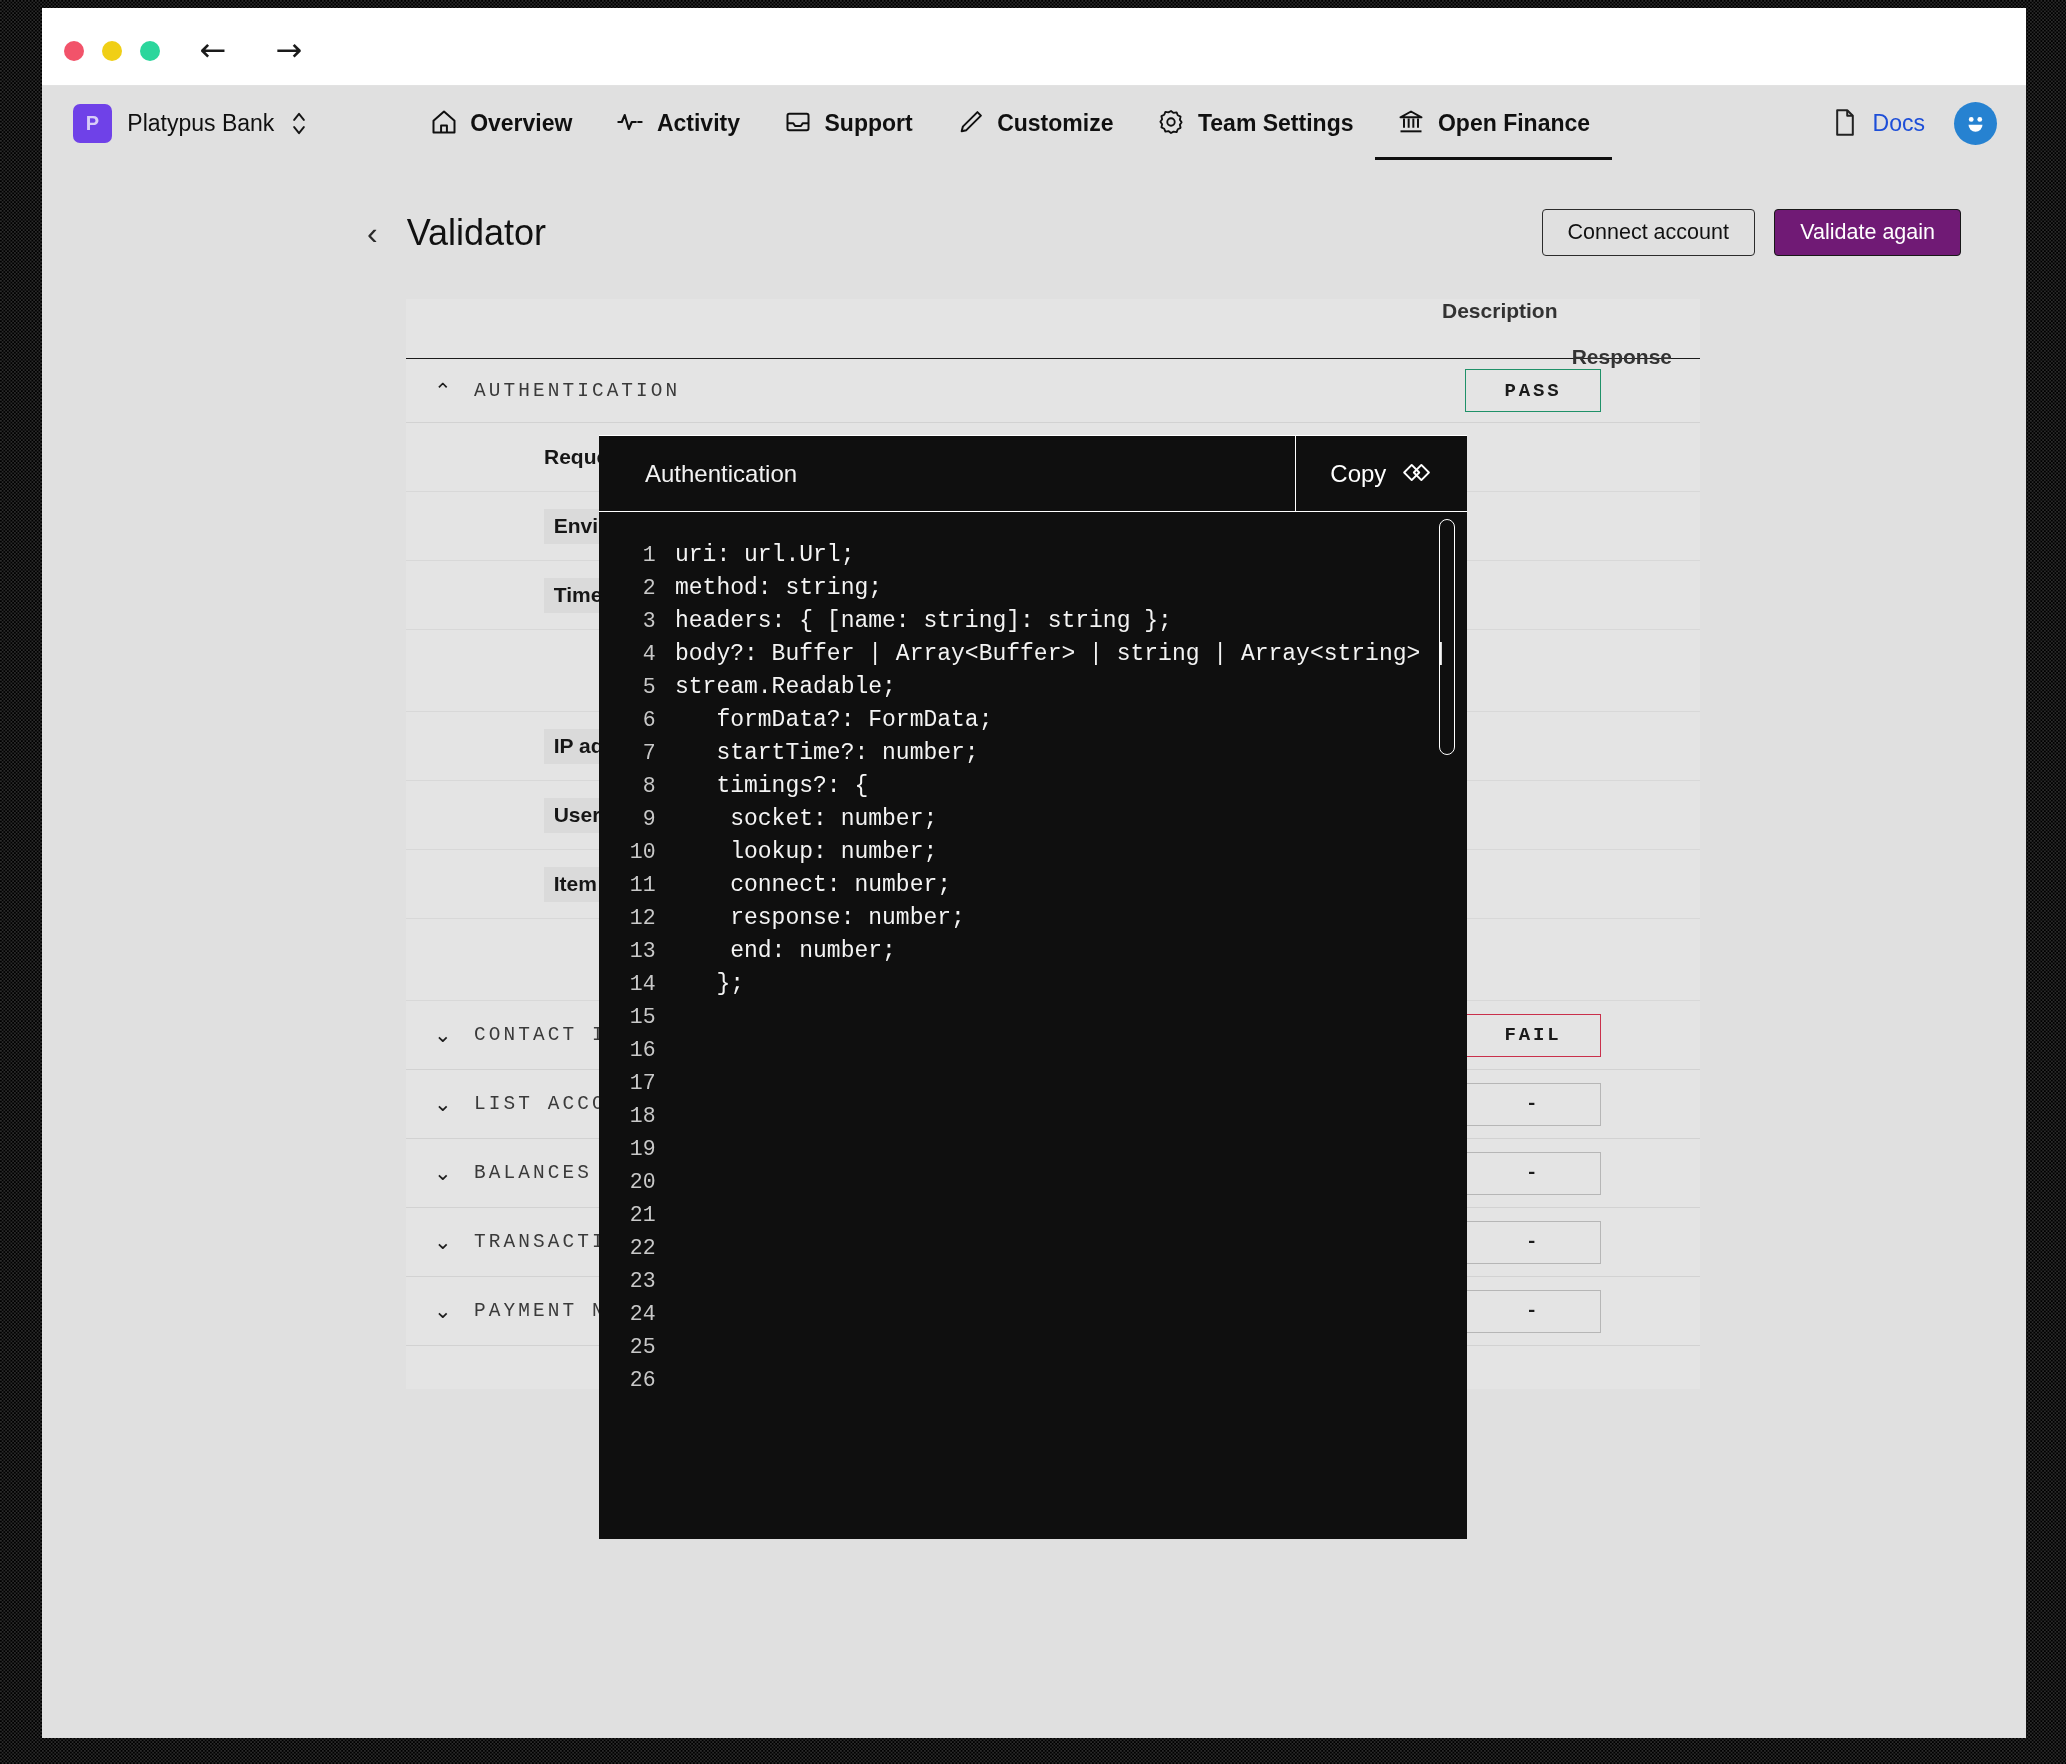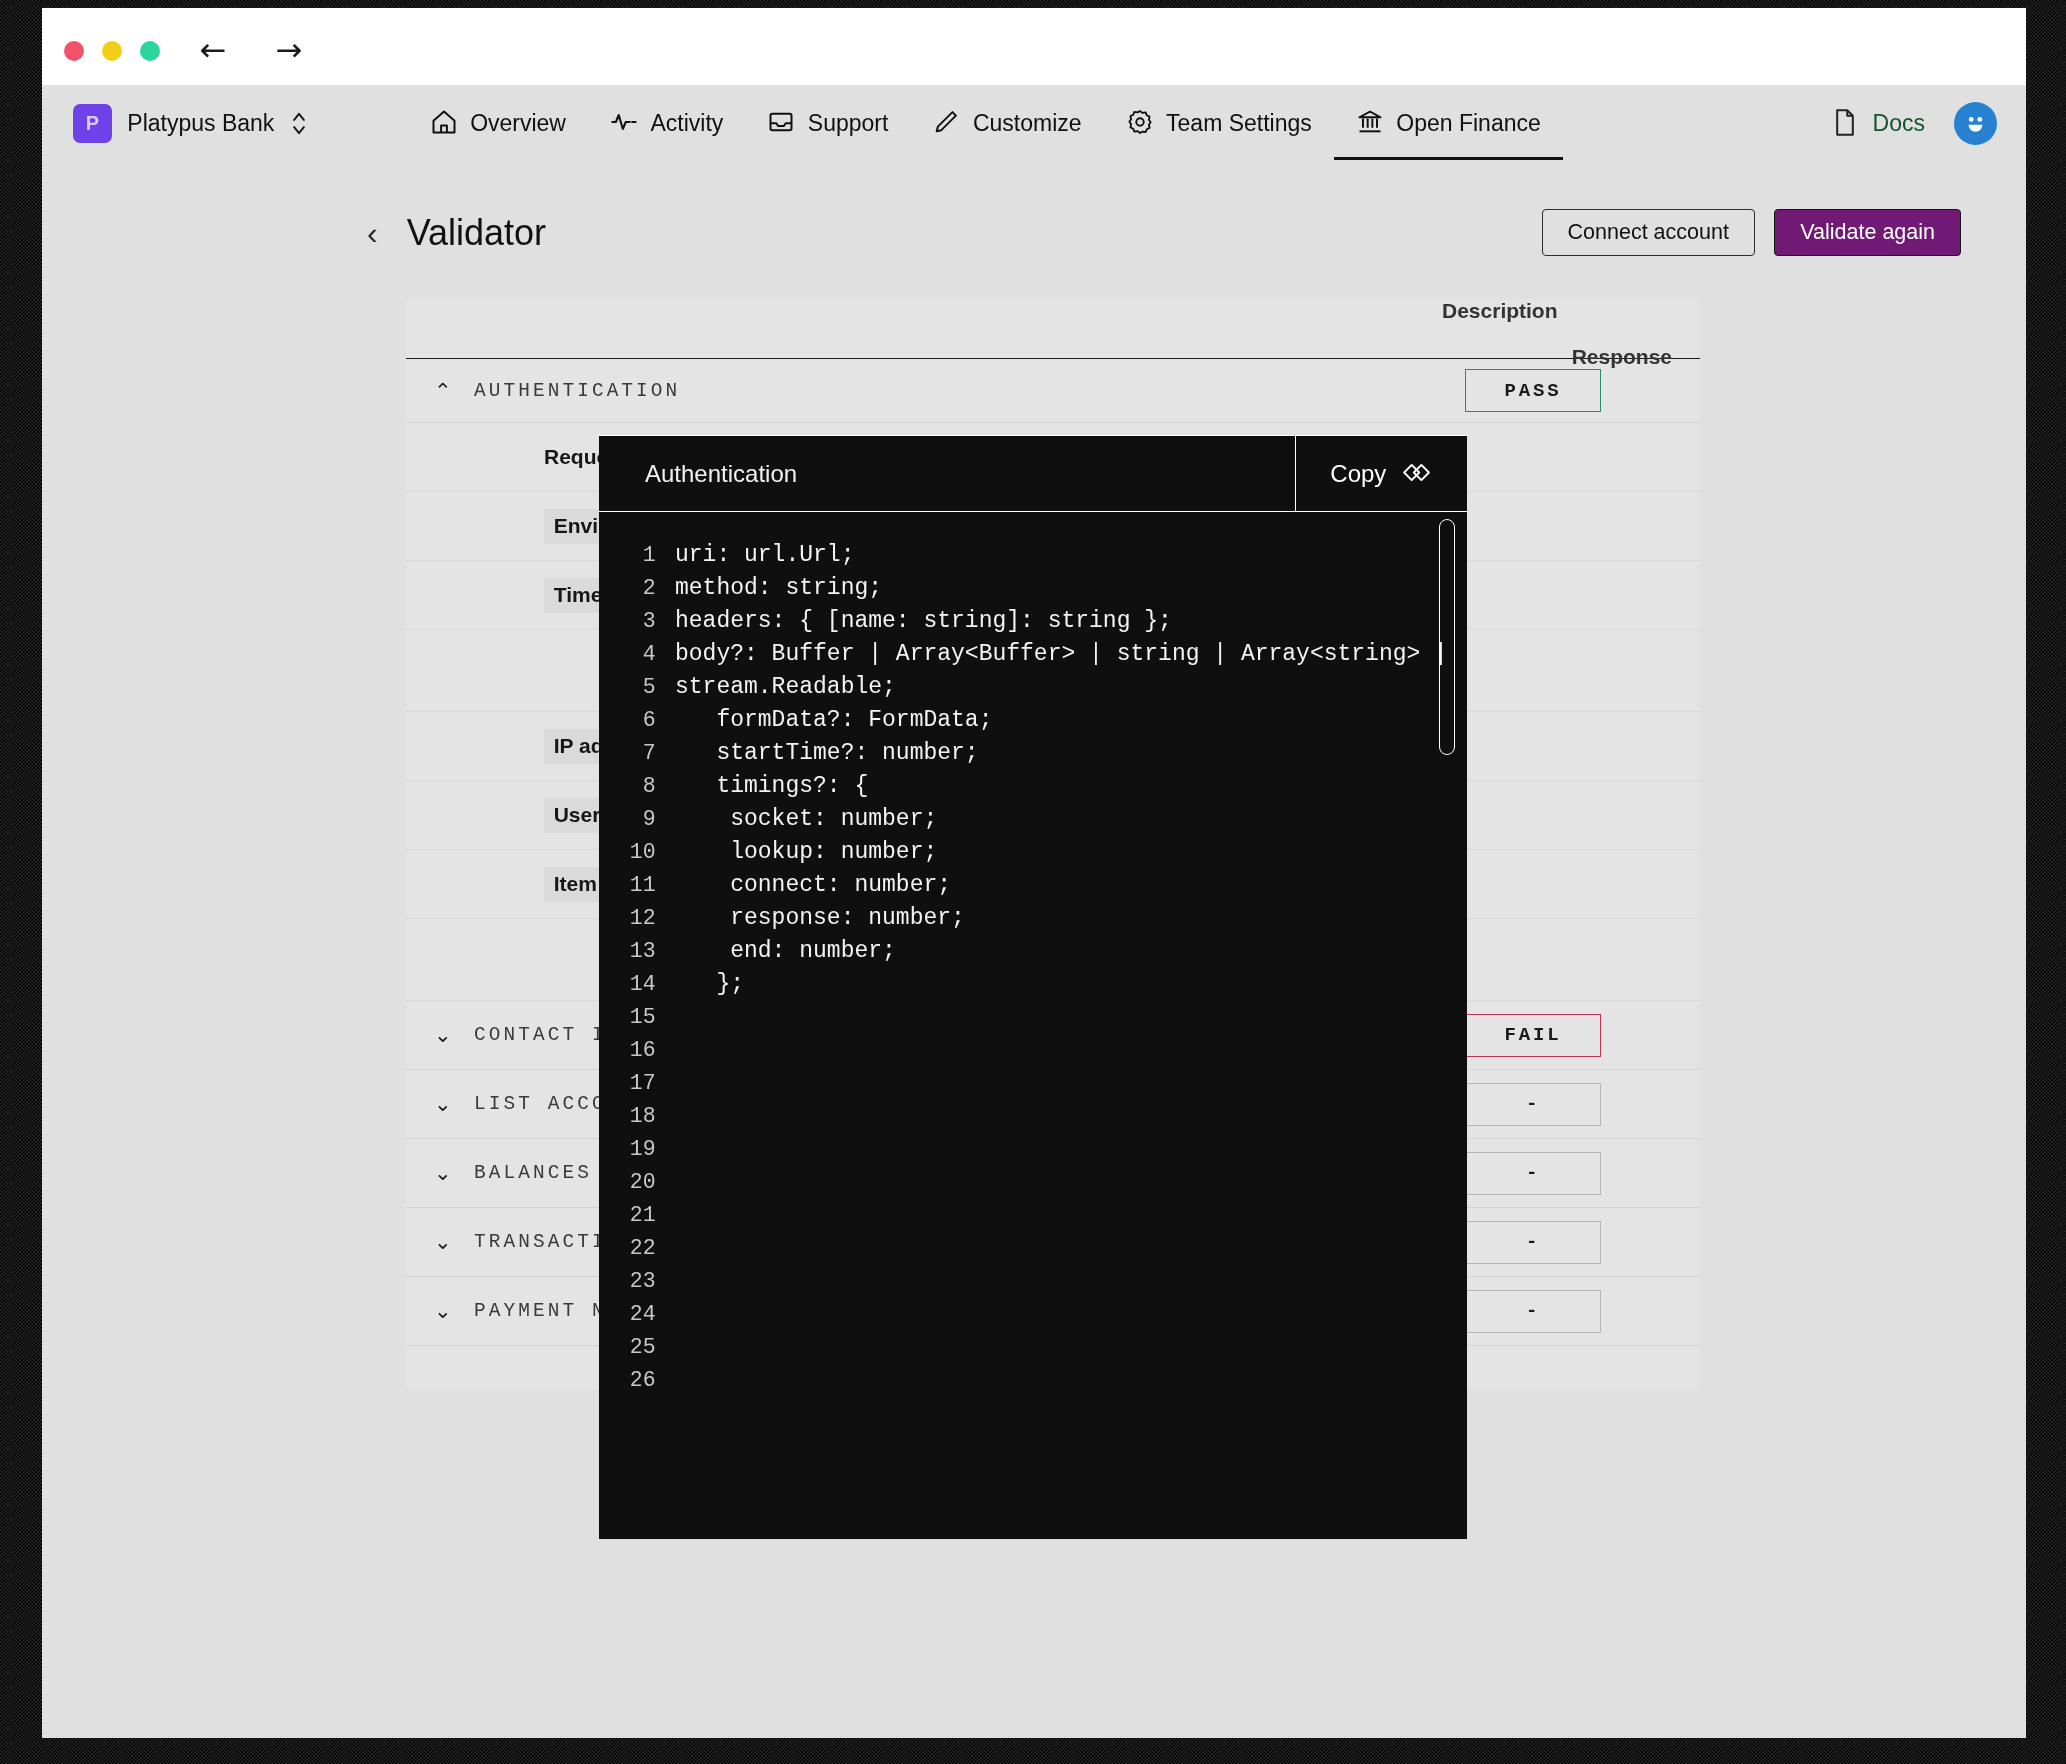--- a/index.html
+++ b/index.html
@@ -69,29 +69,30 @@
     display:flex; align-items:center; justify-content:center;
   }
   #org-name { font-size:23px; color:#101010; font-weight:400; }
   #org-chevrons { font-size:16.7px; color:#1a1a1a; line-height:0.85; display:flex; flex-direction:column; }
 
   #main-nav { display:flex; align-items:center; margin-left:100px; height:74px; }
   .nav-item {
     display:flex; align-items:center; gap:12.5px;
     height:74px; padding:0 22px; cursor:pointer;
     position:relative;
+    font-weight:bold;
   }
   .nav-item .nav-label { font-size:23px; color:#101010; white-space:nowrap; }
   .nav-item.active::after {
     content:""; position:absolute; left:0; right:0; bottom:0;
     height:3.5px; background:#101010;
   }
   #header-right { margin-left:auto; display:flex; align-items:center; gap:29px; }
   #docs-link { display:flex; align-items:center; gap:14px; cursor:pointer; }
-  #docs-label { font-size:23px; color:#14532d; }
+  #docs-label { font-size:23px; color:#1d4ed8; }
   #avatar {
     width:43px; height:43px; border-radius:50%;
     background:#2682d1; display:flex; align-items:center; justify-content:center;
     cursor:pointer;
   }
 
   
   #page-body {
     position:relative;
     height:calc(1730px - 78px - 74px);

